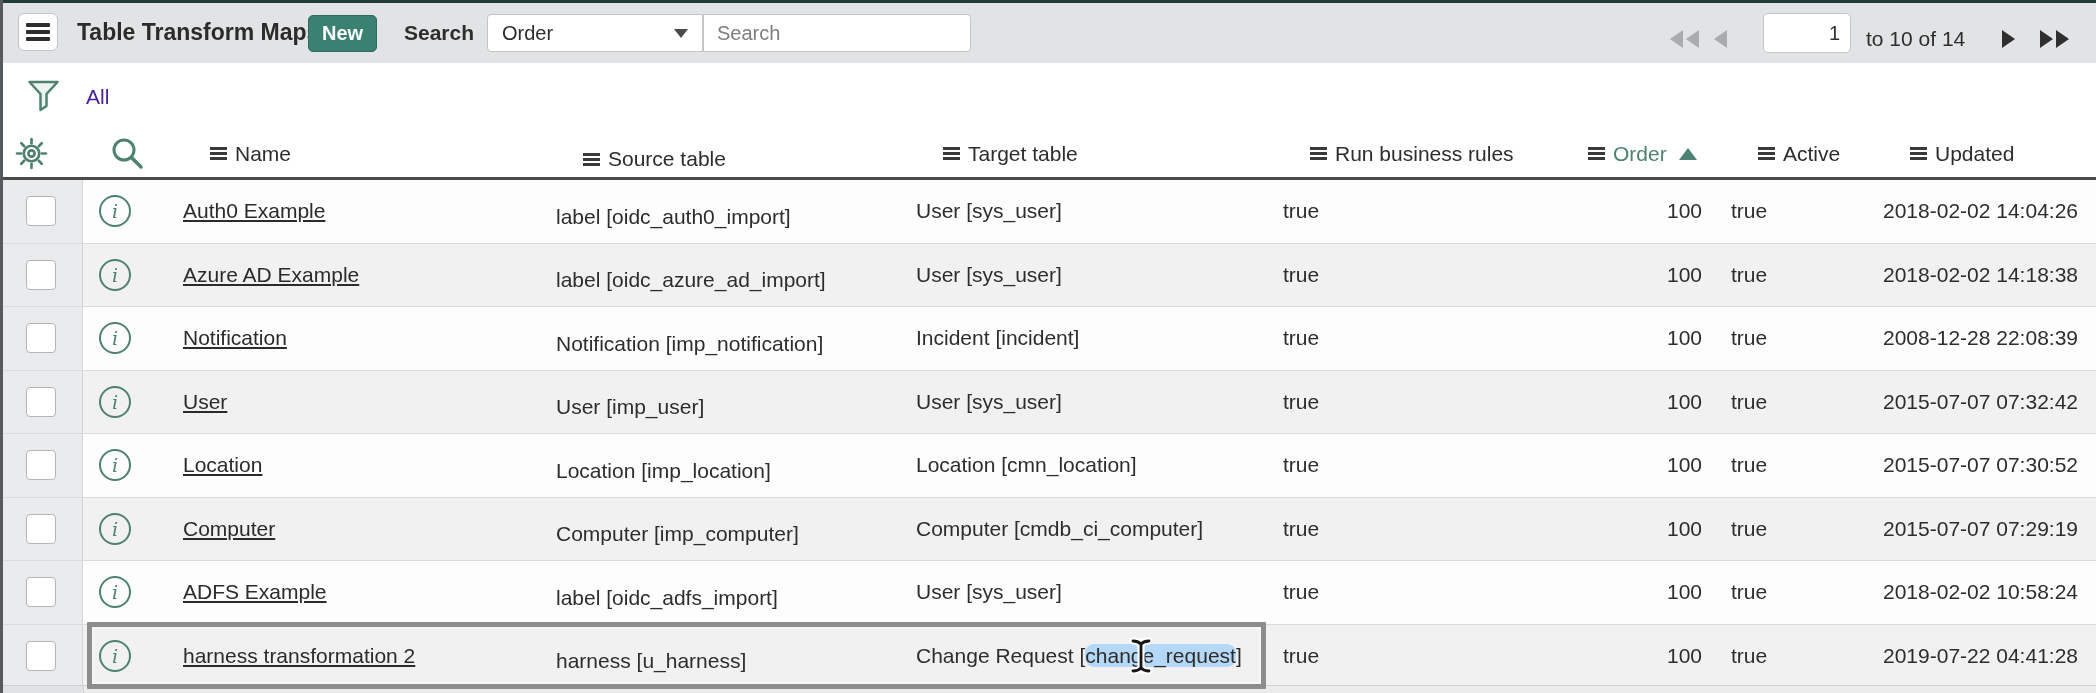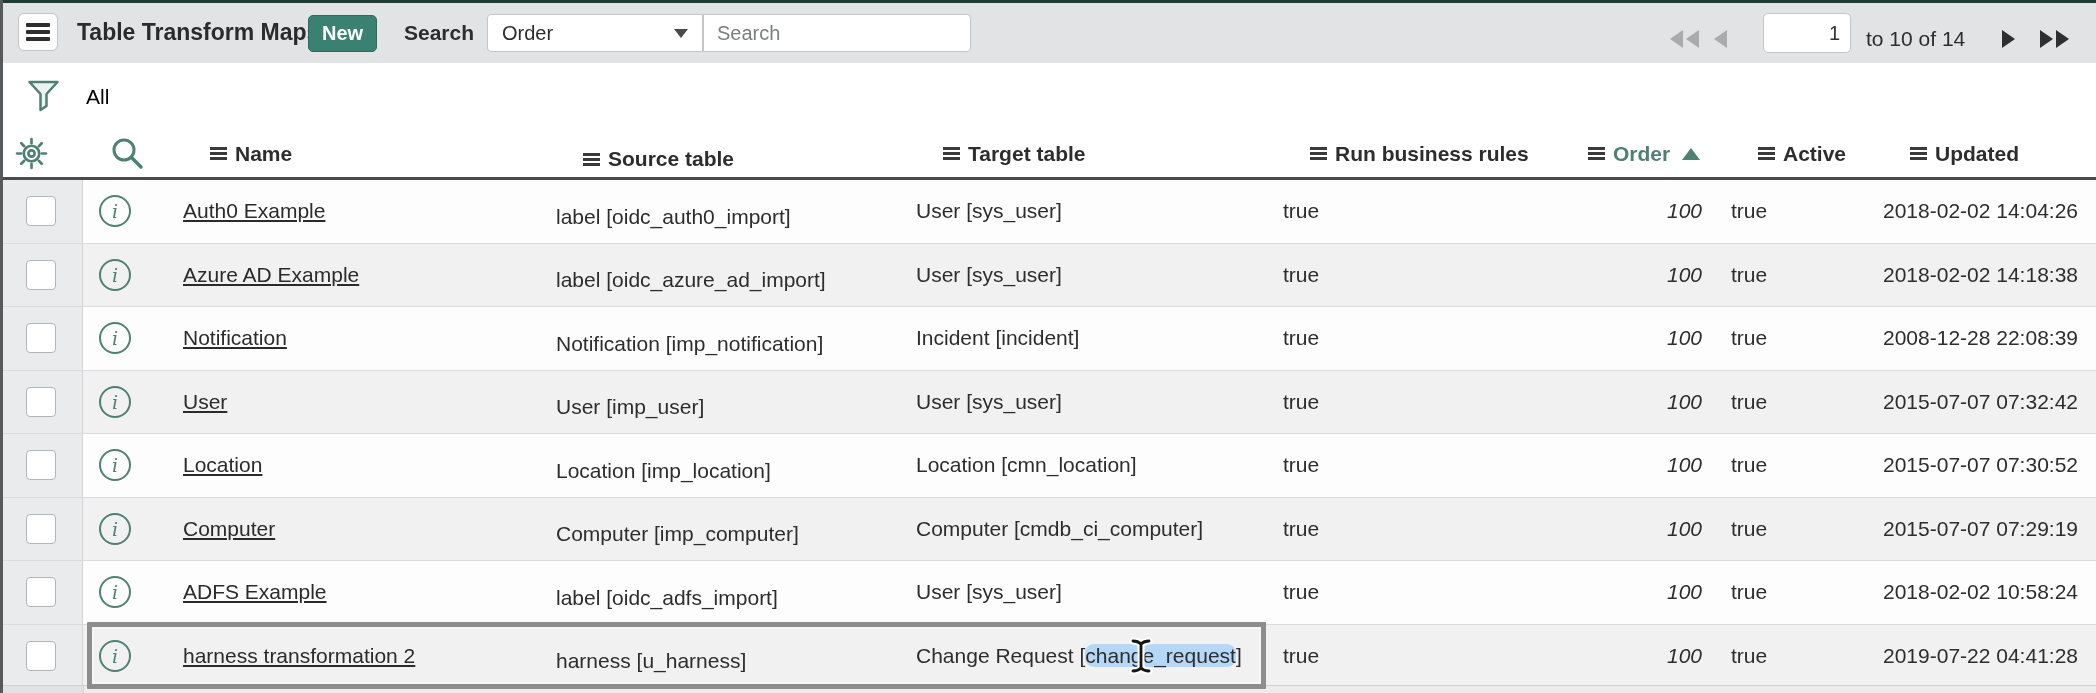--- a/index.html
+++ b/index.html
@@ -28,48 +28,48 @@
   .pag-btn{background:none;border:none;padding:0;cursor:pointer;display:flex;align-items:center;}
   .pag-first{left:1668px;} .pag-prev{left:1712px;} .pag-next{left:2000px;} .pag-last{left:2038px;}
   .page-input{position:absolute;left:1763px;top:10px;width:88px;height:40px;box-sizing:border-box;background:#fff;
               border:1px solid #c3c5c6;border-radius:5px;font-size:20px;text-align:right;padding:0 10px;color:#333;outline:none;
               font-family:"Liberation Sans",sans-serif;}
   .pag-range{position:absolute;left:1866px;font-size:21px;color:#2d2d2d;white-space:nowrap;}
 
   
   .filter-row{position:absolute;left:0;top:63px;width:100%;height:67px;background:#fff;display:flex;align-items:center;}
   .funnel-wrap{margin-left:27px;display:flex;align-items:center;cursor:pointer;}
-  .all-link{margin-left:26px;font-size:21px;color:#000000;cursor:pointer;text-decoration:none;}
+  .all-link{margin-left:26px;font-size:21px;color:#4c1d95;cursor:pointer;text-decoration:none;}
 
   
   .list-header{position:absolute;left:0;top:130px;width:100%;height:47px;background:#fff;display:flex;align-items:center;
                border-bottom:3px solid #4a4a4a;box-sizing:content-box;}
   .hicon-cell{display:flex;align-items:center;}
-  .hcell{display:flex;align-items:center;box-sizing:border-box;font-size:21px;font-weight:700;color:#2d2d2d;white-space:nowrap;overflow:hidden;cursor:pointer;}
+  .hcell{display:flex;align-items:center;box-sizing:border-box;font-size:21px;font-weight:400;color:#2d2d2d;white-space:nowrap;overflow:hidden;cursor:pointer;}
   .hlabel{margin-left:8px;}
   .col-burger{display:inline-block;width:17px;height:13px;flex:0 0 17px;
               background:repeating-linear-gradient(to bottom,#3a3a3a 0 3px,rgba(0,0,0,0) 3px 5px);}
   .hcell.sorted{color:#4e8172;}
   .hcell.sorted .col-burger{background:repeating-linear-gradient(to bottom,#3a3a3a 0 3px,rgba(0,0,0,0) 3px 5px);}
   .sort-arrow{margin-left:12px;width:0;height:0;border-left:9px solid transparent;border-right:9px solid transparent;border-bottom:12px solid #4e8172;}
 
   .rows{position:absolute;left:0;top:180px;width:100%;}
   .row{position:relative;display:flex;align-items:center;height:62.5px;border-bottom:1px solid #dadbdc;background:#fdfdfd;}
   .row.alt{background:#f1f1f2;}
   .cell{box-sizing:border-box;font-size:21px;white-space:nowrap;overflow:hidden;}
 
   .col-cb{width:83px;flex:0 0 83px;align-self:stretch;display:flex;align-items:center;justify-content:center;
           background:#eaebec;border-right:1px solid #d2d4d5;}
   .col-info{width:95px;flex:0 0 95px;display:flex;align-items:center;}
   .col-name{width:374px;flex:0 0 374px;padding-left:5px;}
   .col-source{width:360px;flex:0 0 360px;padding-left:4px;margin-top:11px;}
   .col-target{width:366px;flex:0 0 366px;padding-left:4px;}
   .col-run{width:278px;flex:0 0 278px;padding-left:5px;}
   .col-order{width:156px;flex:0 0 156px;padding-right:10px;padding-left:5px;}
-  .row .col-order{text-align:right;font-style:italic;}
+  .row .col-order{text-align:right;}
   .col-active{width:166px;flex:0 0 166px;padding-left:19px;}
   .col-updated{width:218px;flex:0 0 218px;padding-left:5px;}
   .list-header .col-cb,.list-header .col-info{background:none;border-right:none;align-self:auto;}
   .list-header .col-cb{justify-content:flex-start;padding-left:15px;}
   .list-header .col-info{padding-left:12px;}
 
   .checkbox{width:28px;height:28px;background:#fff;border:1.5px solid #b3b5b6;border-radius:4px;cursor:pointer;}
   .info-icon{margin-left:16px;width:32px;height:32px;border:2.5px solid #4e8172;border-radius:50%;box-sizing:border-box;
              display:flex;align-items:center;justify-content:center;color:#4e8172;
              font-family:"DejaVu Serif",serif;font-size:19px;font-style:italic;cursor:pointer;}

